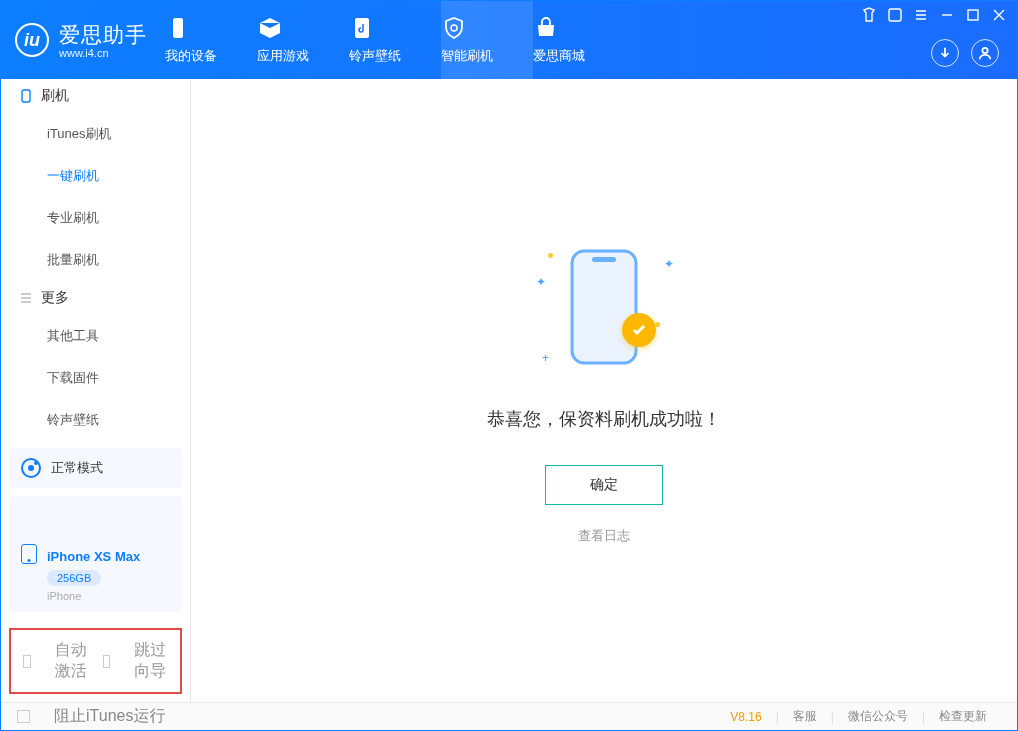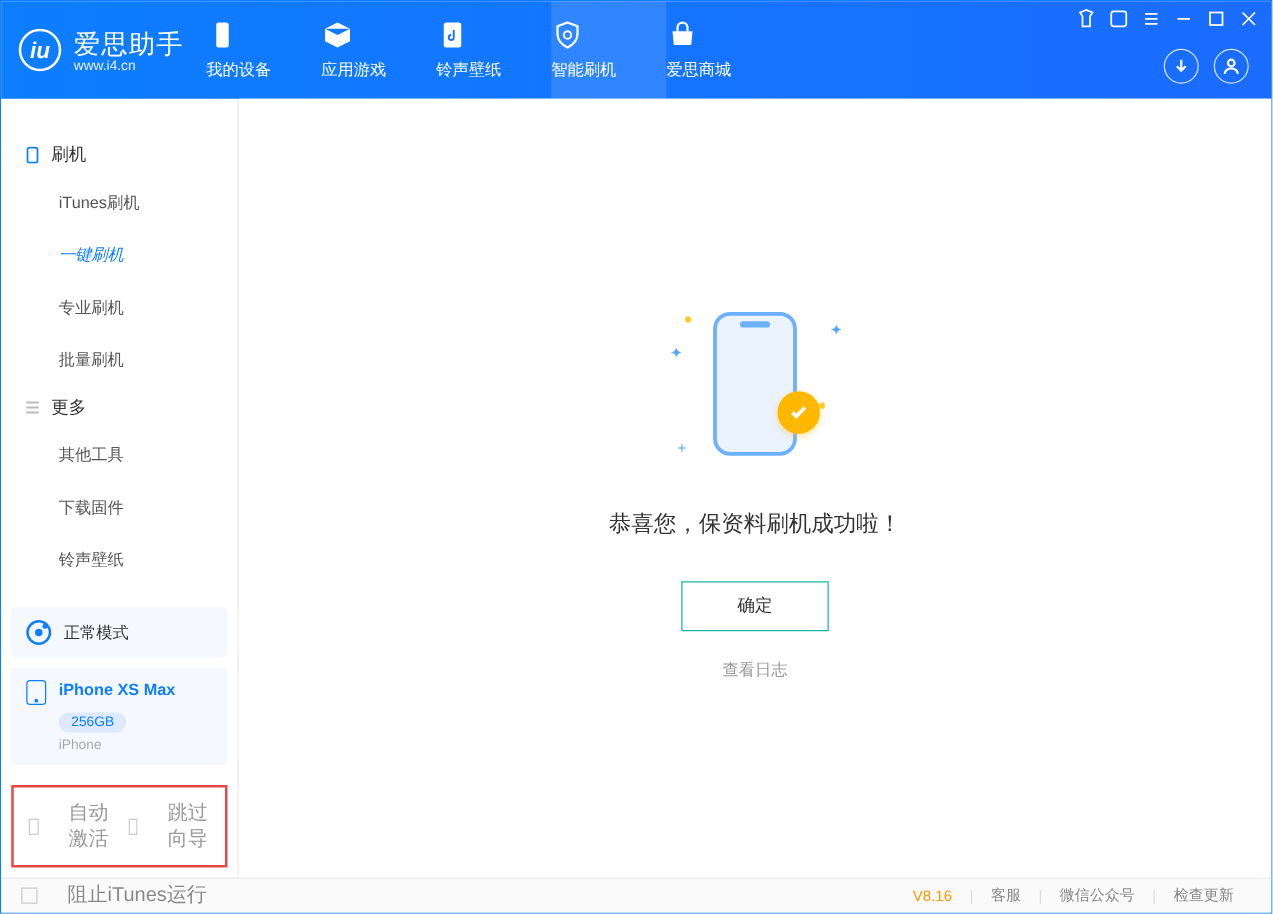--- a/index.html
+++ b/index.html
@@ -26,33 +26,33 @@
 .win-btn svg { stroke: #fff; fill: none; stroke-width: 1.4; }
 .hdr-circles { position: absolute; right: 18px; bottom: 12px; display: flex; gap: 12px; }
 .hdr-circle { width: 28px; height: 28px; border: 1.8px solid rgba(255,255,255,0.8); border-radius: 50%; display: flex; align-items: center; justify-content: center; cursor: pointer; }
 .hdr-circle svg { width: 14px; height: 14px; stroke: #fff; fill: none; stroke-width: 2; }
 
 
 .body { flex: 1; display: flex; min-height: 0; }
 
 
 .sidebar { width: 190px; border-right: 1px solid #eaeaea; display: flex; flex-direction: column; background: #fff; }
-.side-scroll { flex: 1; overflow-y: auto; padding-top: 28px; }
+.side-scroll { flex: 1; overflow-y: auto; padding-top: 0; }
 .side-group-hdr { display: flex; align-items: center; gap: 8px; padding: 8px 18px; font-size: 14px; color: #333; font-weight: 500; }
 .side-group-hdr .gicon { width: 14px; height: 14px; display: inline-flex; }
 .side-item { padding: 12px 18px 12px 46px; font-size: 13px; color: #555; cursor: pointer; }
-.side-item.active { color: #0d7eff; font-style: italic; }
+.side-item.active { color: #0d7eff; }
 
 .side-bottom { padding: 8px; }
 .mode-card, .device-card { background: #f5f9ff; border-radius: 4px; padding: 10px 12px; margin-bottom: 8px; display: flex; flex-direction: column; }
 .mode-row { display: flex; align-items: center; gap: 10px; font-size: 13px; color: #333; font-weight: 500; }
 .mode-ico { width: 20px; height: 20px; border-radius: 50%; border: 2px solid #0d7eff; display: flex; align-items: center; justify-content: center; }
 .mode-ico span { width: 6px; height: 6px; background: #0d7eff; border-radius: 50%; display:block; position:relative; }
 .mode-ico span::after { content:''; position:absolute; width:4px; height:4px; background:#0d7eff; border-radius:50%; left:6px; top:-4px;}
-.device-row { display: flex; align-items: flex-start; gap: 10px; font-size: 13px; color: #0d7eff; font-weight: 600; }
+.device-row { display: flex; align-items: flex-end; gap: 10px; font-size: 13px; color: #0d7eff; font-weight: 600; margin-top: 38px; }
 .dev-ico { width: 16px; height: 20px; border: 1.5px solid #0d7eff; border-radius: 3px; position: relative; }
 .dev-ico::after{content:''; position:absolute; bottom:1px; left:50%; transform:translateX(-50%); width:3px; height:3px; border-radius:50%; background:#0d7eff;}
 .storage-badge { margin: 6px 0 0 26px; background: #dce9ff; color: #0d7eff; font-size: 11px; padding: 2px 10px; border-radius: 10px; width: fit-content; }
 .device-sub { margin: 4px 0 0 26px; font-size: 11px; color: #aaa; }
 
 .opts-box { border: 2px solid #e34a4a; padding: 10px 12px; margin: 0 8px 8px 8px; display: flex; gap: 14px; }
 .chk { display: flex; align-items: center; gap: 24px; font-size: 16px; color: #999; cursor: pointer; }
 .chk-box { width: 13px; height: 13px; border: 1px solid #ccc; }
 
 

